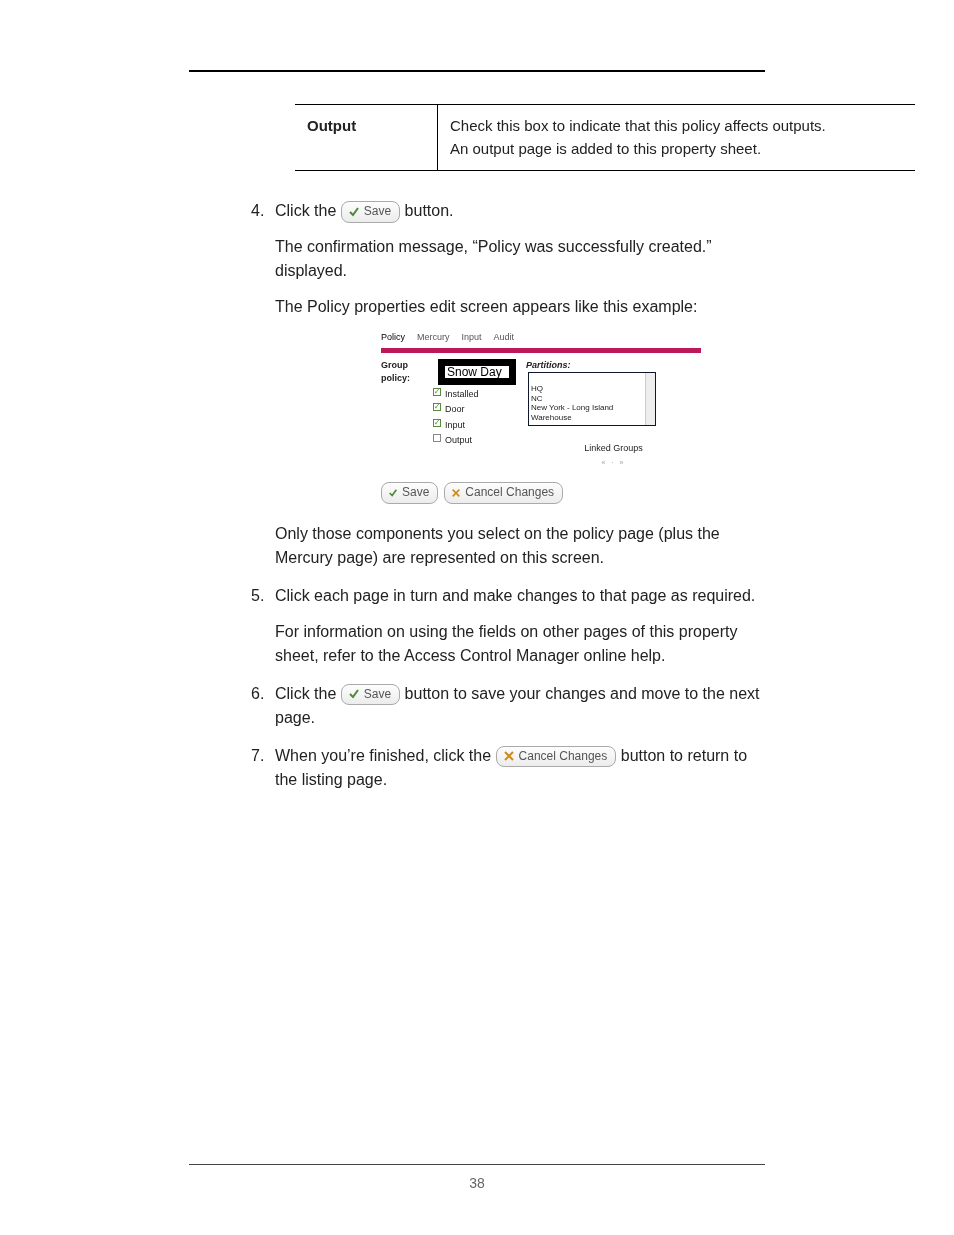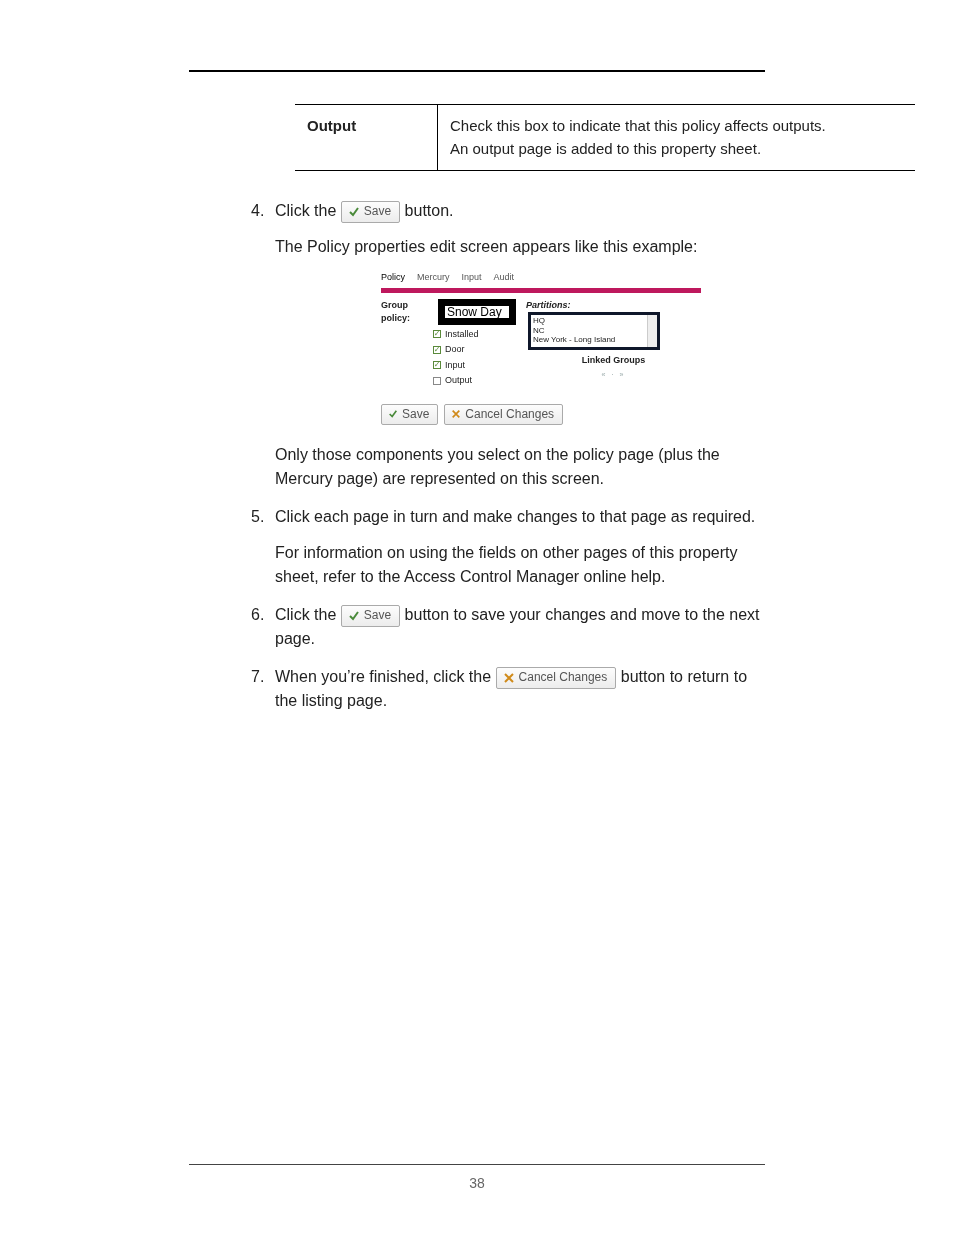--- a/index.html
+++ b/index.html
@@ -87,21 +87,21 @@
     display: inline-flex;
     align-items: center;
     gap: 4px;
     border: 1px solid #aaa;
     background: linear-gradient(#fdfdfd, #ececec);
     font-size: 12px;
     color: #555;
     padding: 2px 8px 2px 6px;
     vertical-align: middle;
     line-height: 1.3;
-    border-radius: 2px;
+    border-radius: 8px;
   }
   .mini-btn svg {
     display: block;
   }
 
   
   .mock {
     margin-left: 106px;
     margin-top: 6px;
     margin-bottom: 18px;
@@ -127,21 +127,20 @@
   .mock .panel {
     display: flex;
     margin-top: 6px;
     gap: 10px;
   }
   .mock .left {
     width: 135px;
   }
   .mock .left .row {
     display: flex;
-    align-items: center;
     gap: 4px;
     margin-bottom: 2px;
   }
   .mock .left .gp-label {
     font-weight: bold;
     margin-right: 2px;
   }
   .mock .left input[type="text"] {
     width: 60px;
     height: 12px;
@@ -176,41 +175,41 @@
   }
   .mock .right .part-label {
     font-weight: bold;
     display: inline-block;
     vertical-align: top;
     font-style: italic;
   }
   .mock .right .listbox {
     display: inline-block;
     vertical-align: top;
-    border: 3px solid #0f172a;
+    border: 1px solid #0f172a;
     width: 122px;
     height: 30px;
     overflow: hidden;
     font-size: 8px;
     line-height: 1.2;
-    padding: 1px 2px;
+    padding: 11px 2px;
     margin-left: 2px;
     position: relative;
   }
   .mock .right .listbox .sbar {
     position: absolute;
     right: 0; top: 0; bottom: 0;
     width: 9px;
     background: #eee;
     border-left: 1px solid #ccc;
   }
   .mock .right .linked {
-    margin-top: 4px;
+    margin-top: 16px;
     text-align: center;
-    font-weight: bold;
+    font-weight: normal;
   }
   .mock .right .pager {
     text-align: center;
     color: #9aa;
     font-size: 7px;
     margin-top: 2px;
     letter-spacing: 2px;
   }
   .mock .actions {
     display: flex;
@@ -246,20 +245,21 @@
           <span class="mini-btn">
             <span>
               <svg width="12" height="12" viewBox="0 0 12 12">
                   <path d="M2 6 L5 9 L10 2" fill="none" stroke="#4a8a3a" stroke-width="2"></path>
                 </svg>
             </span>
             <span>Save</span>
           </span>
           <span> button.</span>
         </p>
+        <p>The confirmation message, “Policy was successfully created.” displayed.</p>
         <p>The Policy properties edit screen appears like this example:</p>
 
         <div class="mock">
           <div class="tabs">
             <span class="active">Policy</span>
             <span>Mercury</span>
             <span>Input</span>
             <span>Audit</span>
           </div>
           <div class="panel">

